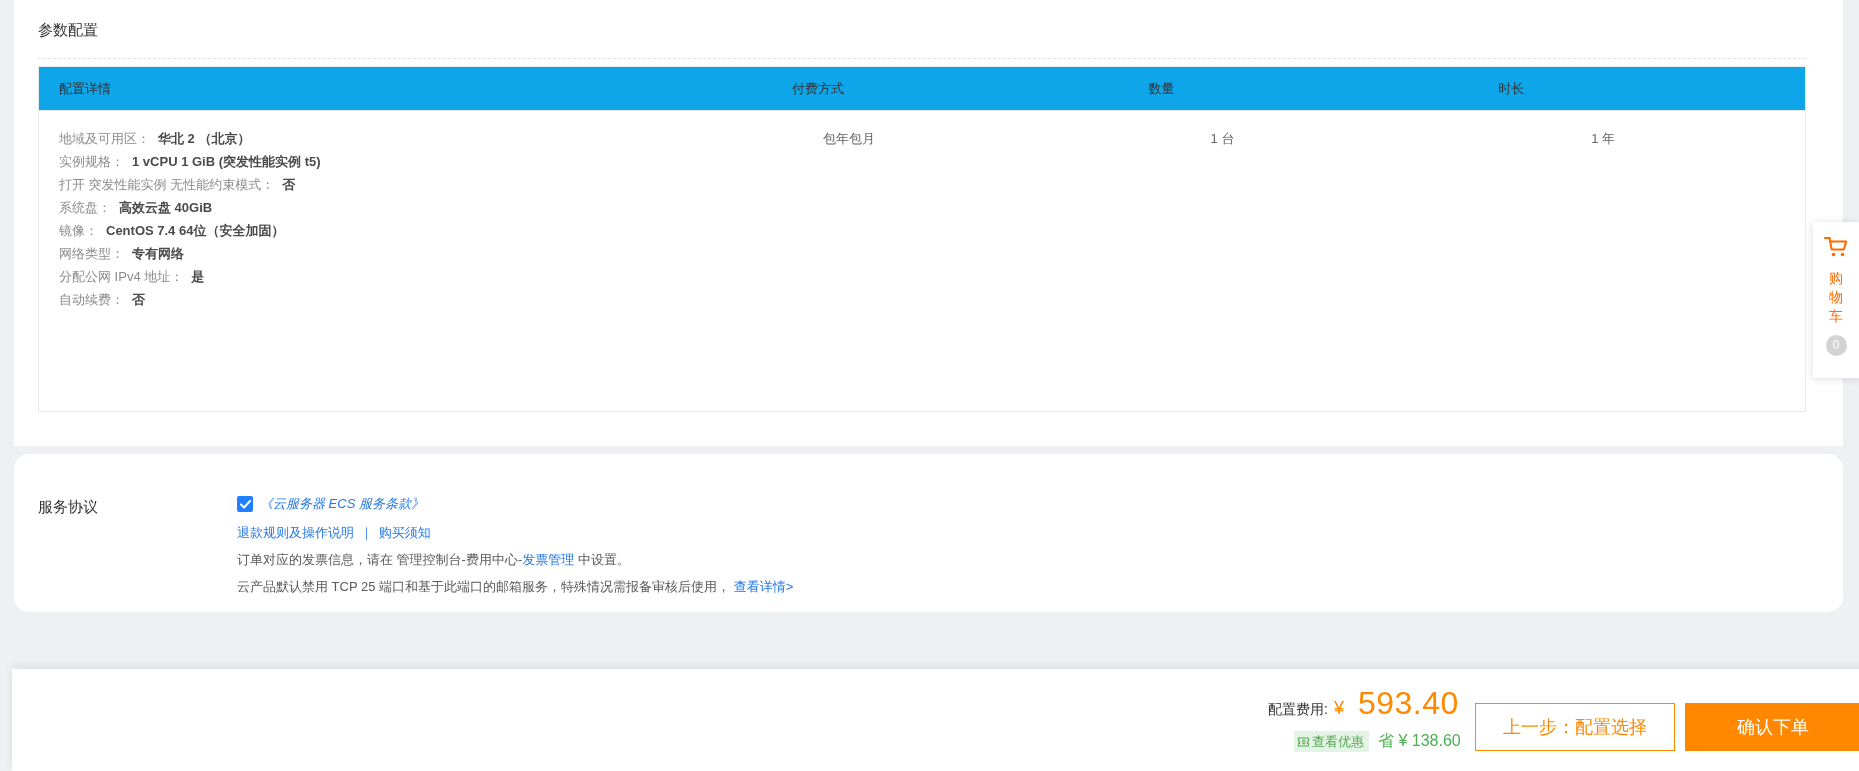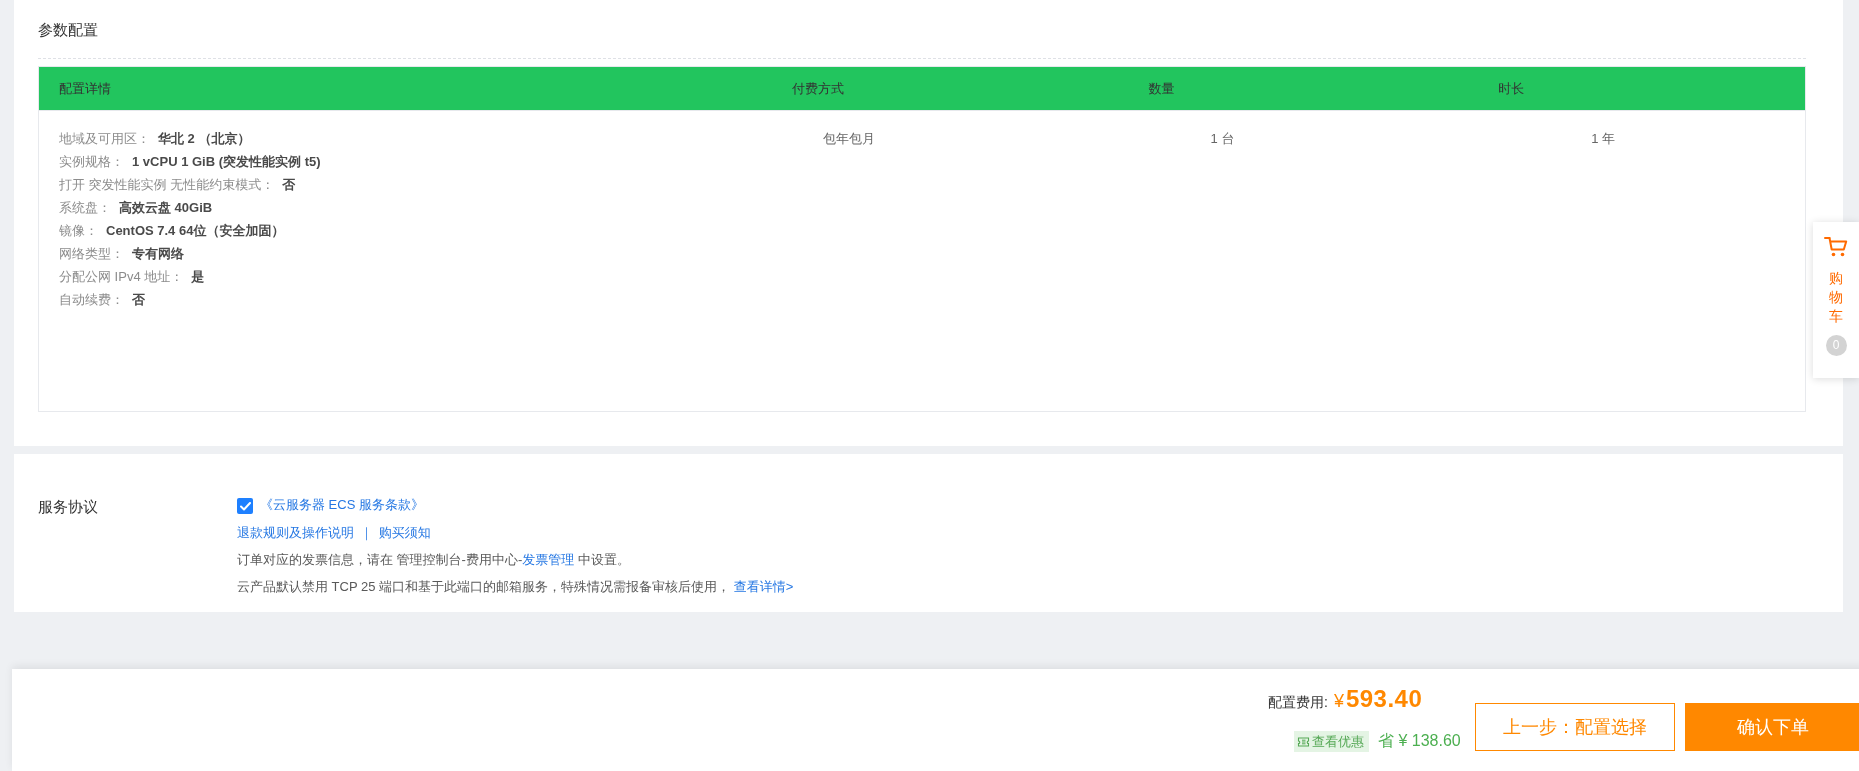--- a/index.html
+++ b/index.html
@@ -3,61 +3,61 @@
 <meta charset="utf-8">
 <style>
   * { box-sizing: border-box; margin: 0; padding: 0; }
   html,body { background:#eef0f3; }
   body { font-family:"Liberation Sans","DejaVu Sans",sans-serif; }
   .screen { position:relative; width:1859px; height:771px; background:#eef0f3; overflow:hidden; }
 
   
   .card { position:absolute; left:14px; width:1829px; background:#fff; }
   .card-params { top:0; height:446px; }
-  .card-agreement { top:454px; height:158px; }
+  .card-agreement { top:454px; height:158px;border-radius:15px; }
 
   .section-title { position:absolute; left:24px; top:21px; font-size:15px; color:#333; }
   .dashed-divider { position:absolute; left:24px; right:37px; top:58px; border-bottom:1px dashed #dfe1e6; }
 
   
   .cfg-table { position:absolute; left:24px; top:66px; width:1768px; border:1px solid #e7e9ed; background:#fff; }
-  .cfg-thead { display:grid; grid-template-columns:41.5% 20.2% 19.8% 18.5%; background:#22c55e; height:44px; align-items:center; border-bottom:1px solid #e7e9ed; }
+  .cfg-thead { display:grid; grid-template-columns:41.5% 20.2% 19.8% 18.5%; background:#0ea5e9; height:44px; align-items:center; border-bottom:1px solid #e7e9ed; }
   .cfg-th { padding-left:20px; font-size:13px; color:#333; }
   .cfg-tbody { display:grid; grid-template-columns:41.5% 20.2% 19.8% 18.5%; height:300px;gap:31px; }
   .cfg-td { padding:16px 0 0 20px; font-size:13px; color:#666; }
   .cfg-line { line-height:23px; white-space:nowrap; }
   .cfg-label { color:#8c8c8c; }
   .cfg-value { color:#4a4a4a; font-weight:bold; margin-left:8px; }
   .cfg-plain { line-height:23px; color:#666; }
 
   
   .cart-panel { position:absolute; left:1813px; top:222px; width:46px; height:156px; background:#fff;
     box-shadow:0 1px 8px rgba(0,0,0,.14); display:flex; flex-direction:column; align-items:center; padding-top:13px; cursor:pointer; }
   .cart-char { display:block; font-size:14px; line-height:19px; color:#ff6a00; text-align:center; }
   .cart-chars { margin-top:6px; }
   .cart-badge { margin-top:9px; width:21px; height:21px; border-radius:50%; background:#d3d3d3; color:#fff;
     font-size:12px; line-height:21px; text-align:center; }
 
   
   .agree-label { position:absolute; left:24px; top:44px; font-size:15px; color:#333; }
   .agree-body { position:absolute; left:223px; top:40px; font-size:13px; color:#333; }
-  .agree-row1 { display:flex; align-items:flex-end; height:20px; }
+  .agree-row1 { display:flex; align-items:center; height:20px;font-style:italic; }
   .checkbox { width:16px; height:16px; border-radius:2px; background:#1e80ff; display:inline-flex; align-items:center; justify-content:center; margin-right:7px; cursor:pointer; }
   a.link { color:#2577e3; text-decoration:none; cursor:pointer; }
   .agree-line { margin-top:10px; line-height:17px; color:#595959; }
   .link-sep { color:#2577e3; margin:0 6px; }
 
   
 
   
   .footer { position:absolute; left:12px; top:669px; width:1859px; height:102px; background:#fff; box-shadow:0 -3px 8px rgba(0,0,0,.07); }
   .fee-row { position:absolute; left:1256px; top:16px; display:flex; align-items:baseline; white-space:nowrap; }
   .fee-label { font-size:14px; color:#333; }
   .fee-currency { font-size:18px; color:#ff8800; margin-left:6px; }
-  .fee-amount { font-size:24px; color:#ff8800; margin-left:2px; letter-spacing:.5px;font-weight:bold; }
+  .fee-amount { font-size:32px; color:#ff8800; margin-left:14px; letter-spacing:.5px; }
   .savings-row { position:absolute; left:1282px; top:62px; display:flex; align-items:center; white-space:nowrap; }
   .coupon-tag { display:inline-flex; align-items:center; background:#e4f4e4; color:#55a855; font-size:13px; height:21px; padding:0 5px 0 3px; cursor:pointer; }
   .coupon-tag svg { margin-right:2px; }
   .savings-text { color:#4caf50; font-size:16px; margin-left:9px; }
   .btn { position:absolute; top:34px; height:48px; font-size:18px; text-align:center; line-height:46px; cursor:pointer; font-family:inherit; }
   .btn-prev { left:1463px; width:200px; background:#fff; border:1px solid #ff8800; color:#ff8800; }
   .btn-confirm { left:1673px; width:176px; background:#ff8800; border:none; color:#fff; line-height:48px; }
 </style>
 </head>
 <body>

